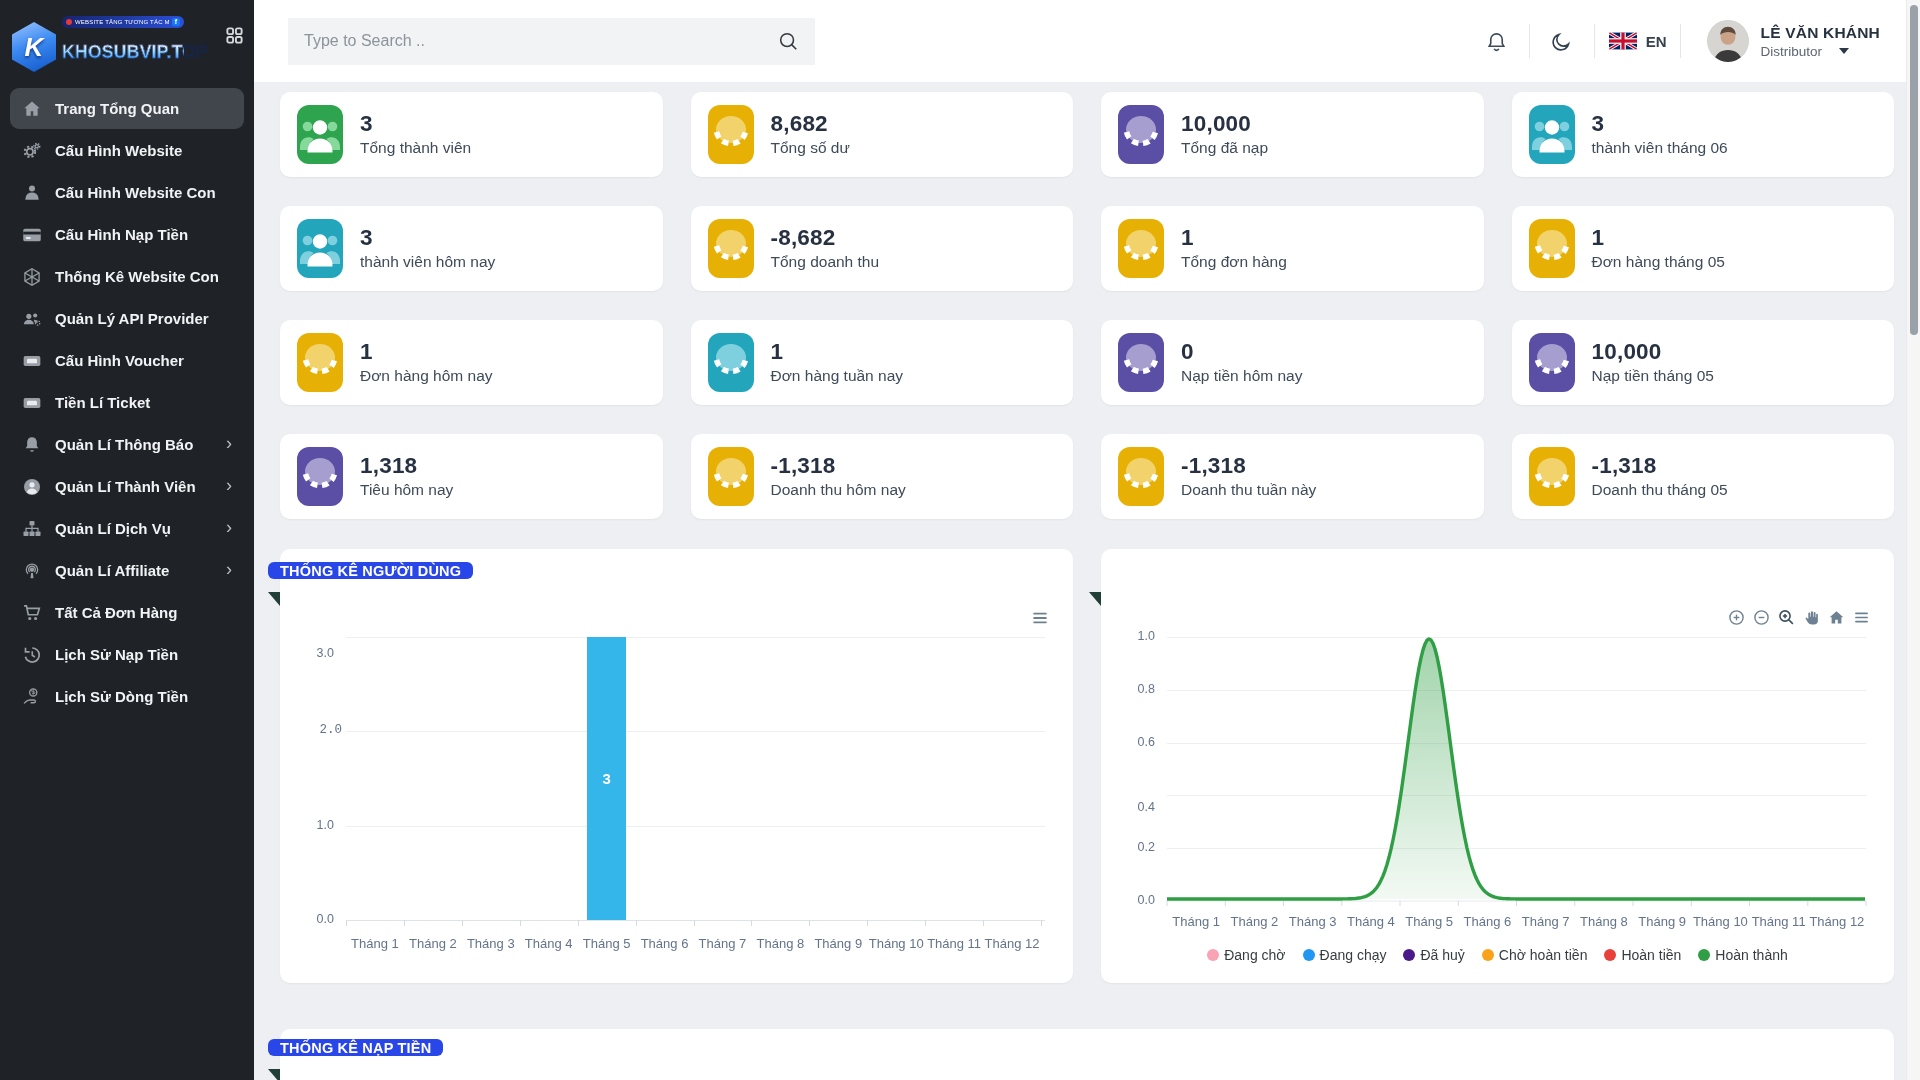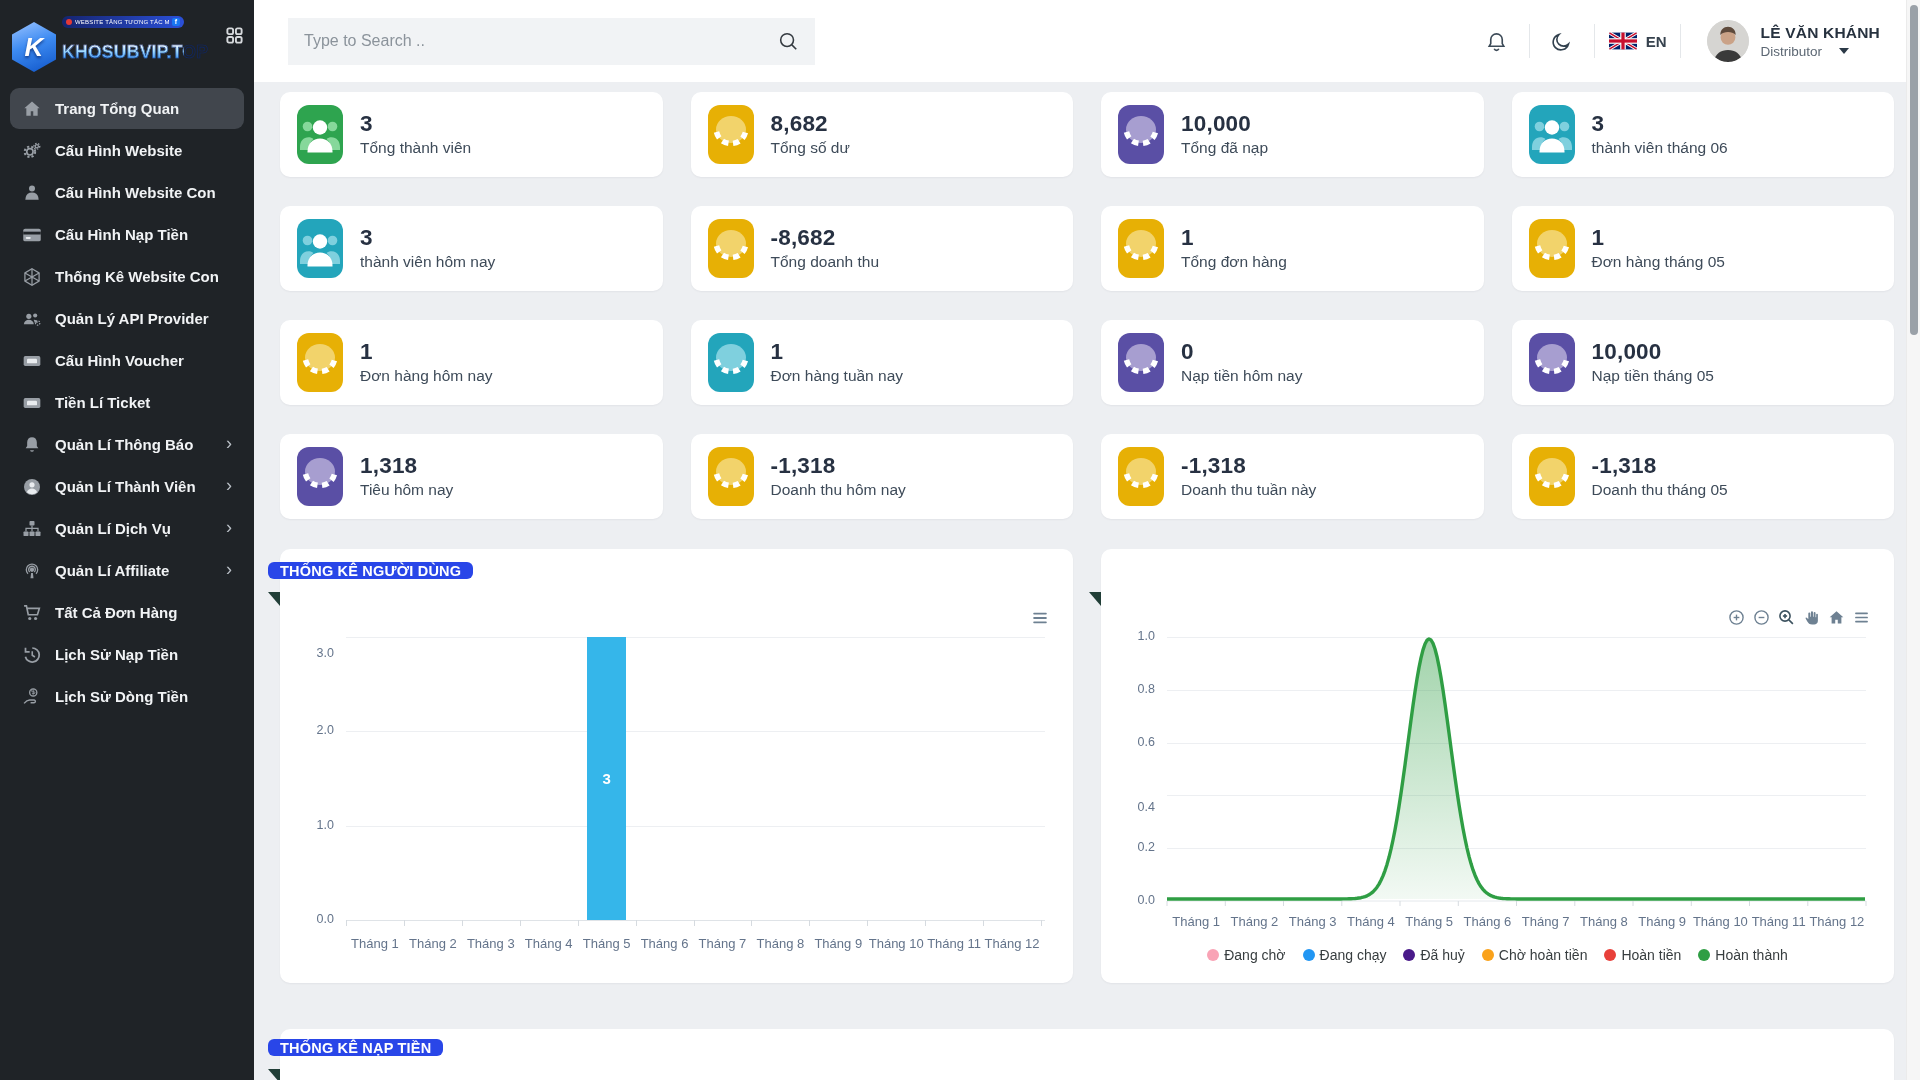--- a/index.html
+++ b/index.html
@@ -583,21 +583,21 @@
                   <rect x="3" y="5" width="18" height="2.4" rx="1"></rect>
                   <rect x="3" y="10.8" width="18" height="2.4" rx="1"></rect>
                   <rect x="3" y="16.6" width="18" height="2.4" rx="1"></rect>
                 </svg>
             </span>
           </div>
           <div style="position:absolute;inset:0">
               <div class="gridline" style="left: 66px; right: 28px; top: 88px;"></div>
               <div class="ytick" style="left: 0px; width: 54px; top: 97px;">3.0</div>
               <div class="gridline" style="left: 66px; right: 28px; top: 182.333px;"></div>
-              <div class="ytick" style="left: 0px; width: 54px; top: 174.333px;">2.0</div>
+              <div class="ytick" style="left: 8px; width: 54px; top: 174.333px; font-family: Liberation Mono, monospace;">2.0</div>
               <div class="gridline" style="left: 66px; right: 28px; top: 276.667px;"></div>
               <div class="ytick" style="left: 0px; width: 54px; top: 268.667px;">1.0</div>
               <div class="gridline axisline" style="left: 66px; right: 28px; top: 371px;"></div>
               <div class="ytick" style="left: 0px; width: 54px; top: 363px;">0.0</div>
               <div class="xtick" style="left: 66px; width: 57.9167px; top: 387px;">Tháng 1</div>
               <div class="tickmark" style="left: 66px; top: 371px;"></div>
               <div class="xtick" style="left: 123.917px; width: 57.9167px; top: 387px;">Tháng 2</div>
               <div class="tickmark" style="left: 123.917px; top: 371px;"></div>
               <div class="xtick" style="left: 181.833px; width: 57.9167px; top: 387px;">Tháng 3</div>
               <div class="tickmark" style="left: 181.833px; top: 371px;"></div>

